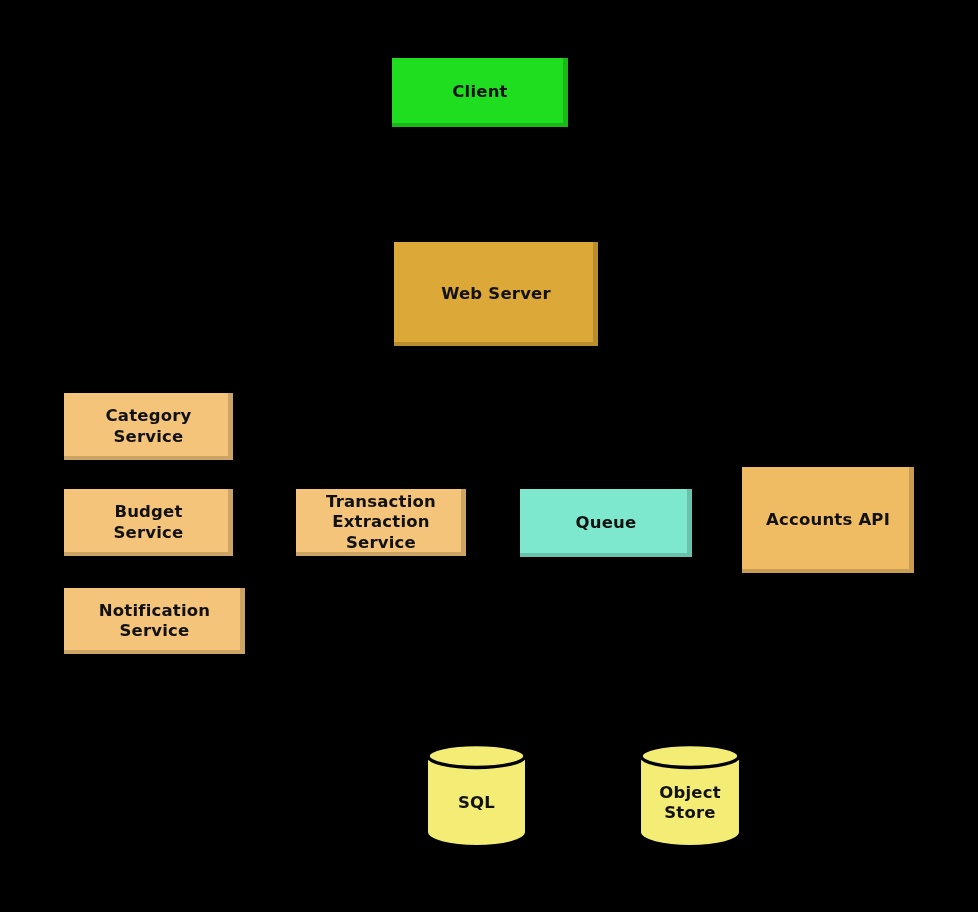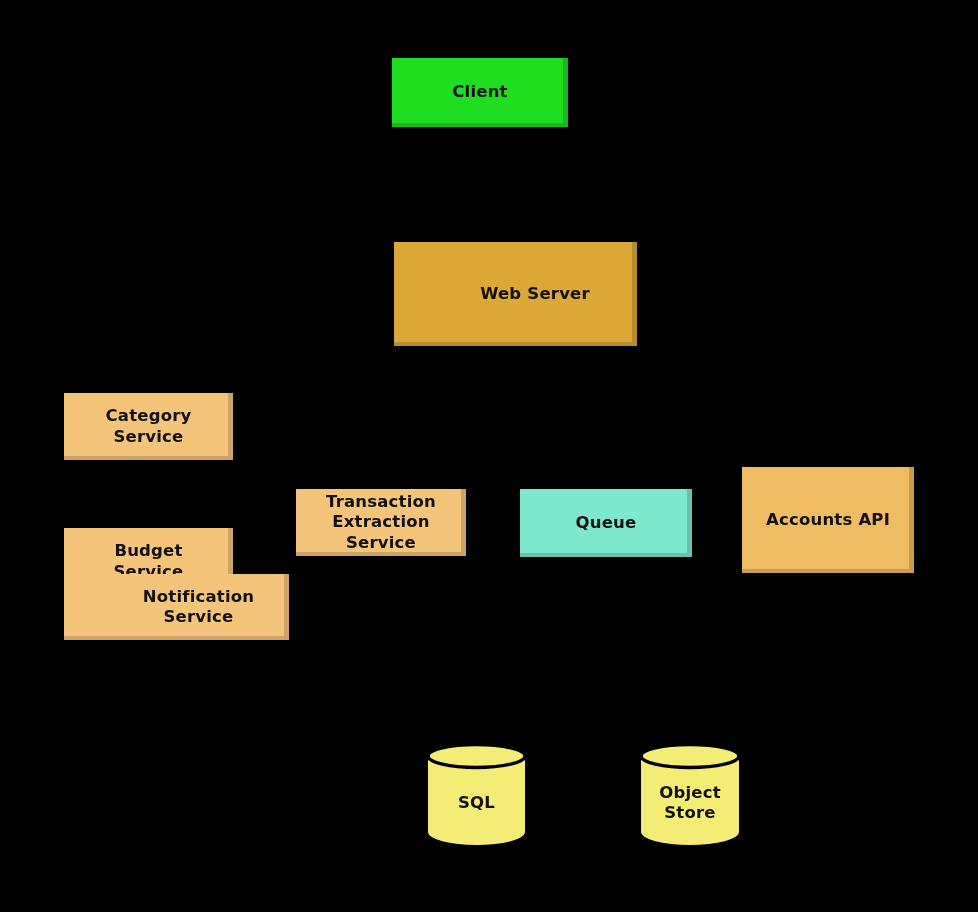--- a/index.html
+++ b/index.html
@@ -47,24 +47,24 @@
     top: 24px;
     bottom: 8px;
     left: 0;
     right: 0;
     display: flex;
     align-items: center;
     justify-content: center;
   }
   
   .pos-client        { left: 392px; top:  58px; width: 176px; height:  69px; }
-  .pos-web-server    { left: 394px; top: 242px; width: 204px; height: 104px; padding-left: 39px; }
+  .pos-web-server    { left: 394px; top: 242px; width: 204px; height: 104px; }
   .pos-category      { left:  64px; top: 393px; width: 169px; height:  67px; }
-  .pos-budget        { left:  64px; top: 489px; width: 169px; height:  67px; margin-top: 39px; }
-  .pos-notification  { left:  64px; top: 574px; width: 181px; height:  66px; padding-left: 44px; }
+  .pos-budget        { left:  64px; top: 489px; width: 169px; height:  67px; }
+  .pos-notification  { left:  64px; top: 588px; width: 181px; height:  66px; }
   .pos-transaction   { left: 296px; top: 489px; width: 170px; height:  67px; }
   .pos-queue         { left: 520px; top: 489px; width: 172px; height:  68px; }
   .pos-accounts      { left: 742px; top: 467px; width: 172px; height: 106px; }
   .pos-sql           { left: 426px; top: 742px; width: 101px; height: 106px; text-align: center; }
   .pos-object-store  { left: 639px; top: 742px; width: 102px; height: 106px; text-decoration: underline; }
 </style>
 </head>
 <body>
 
 <div class="canvas" style="background-color: rgb(0, 0, 0);">

